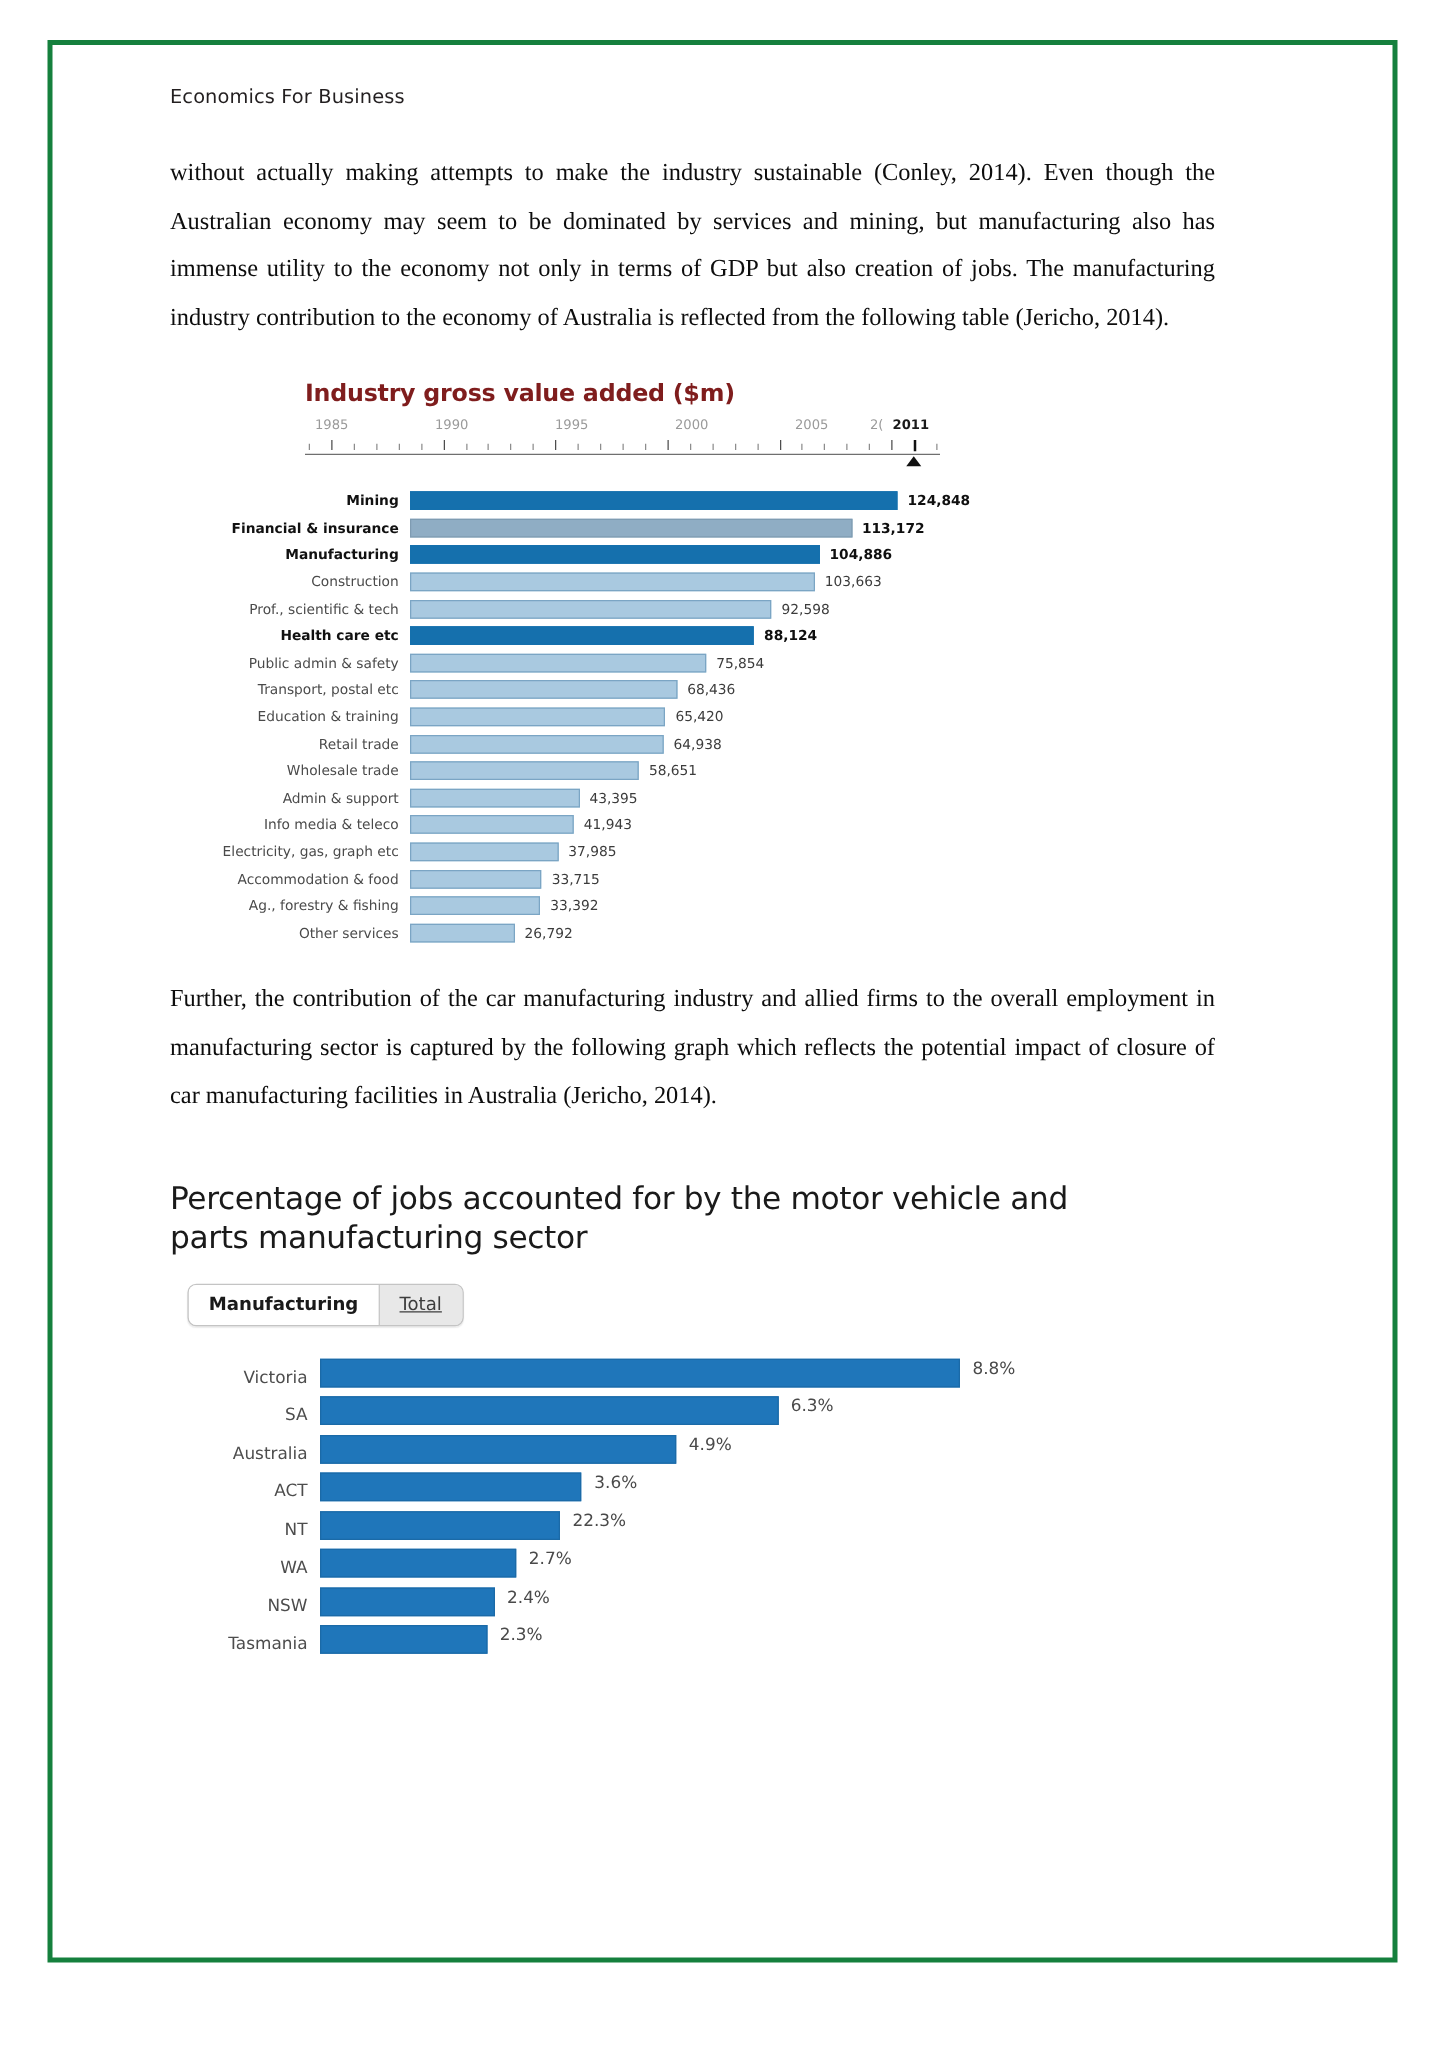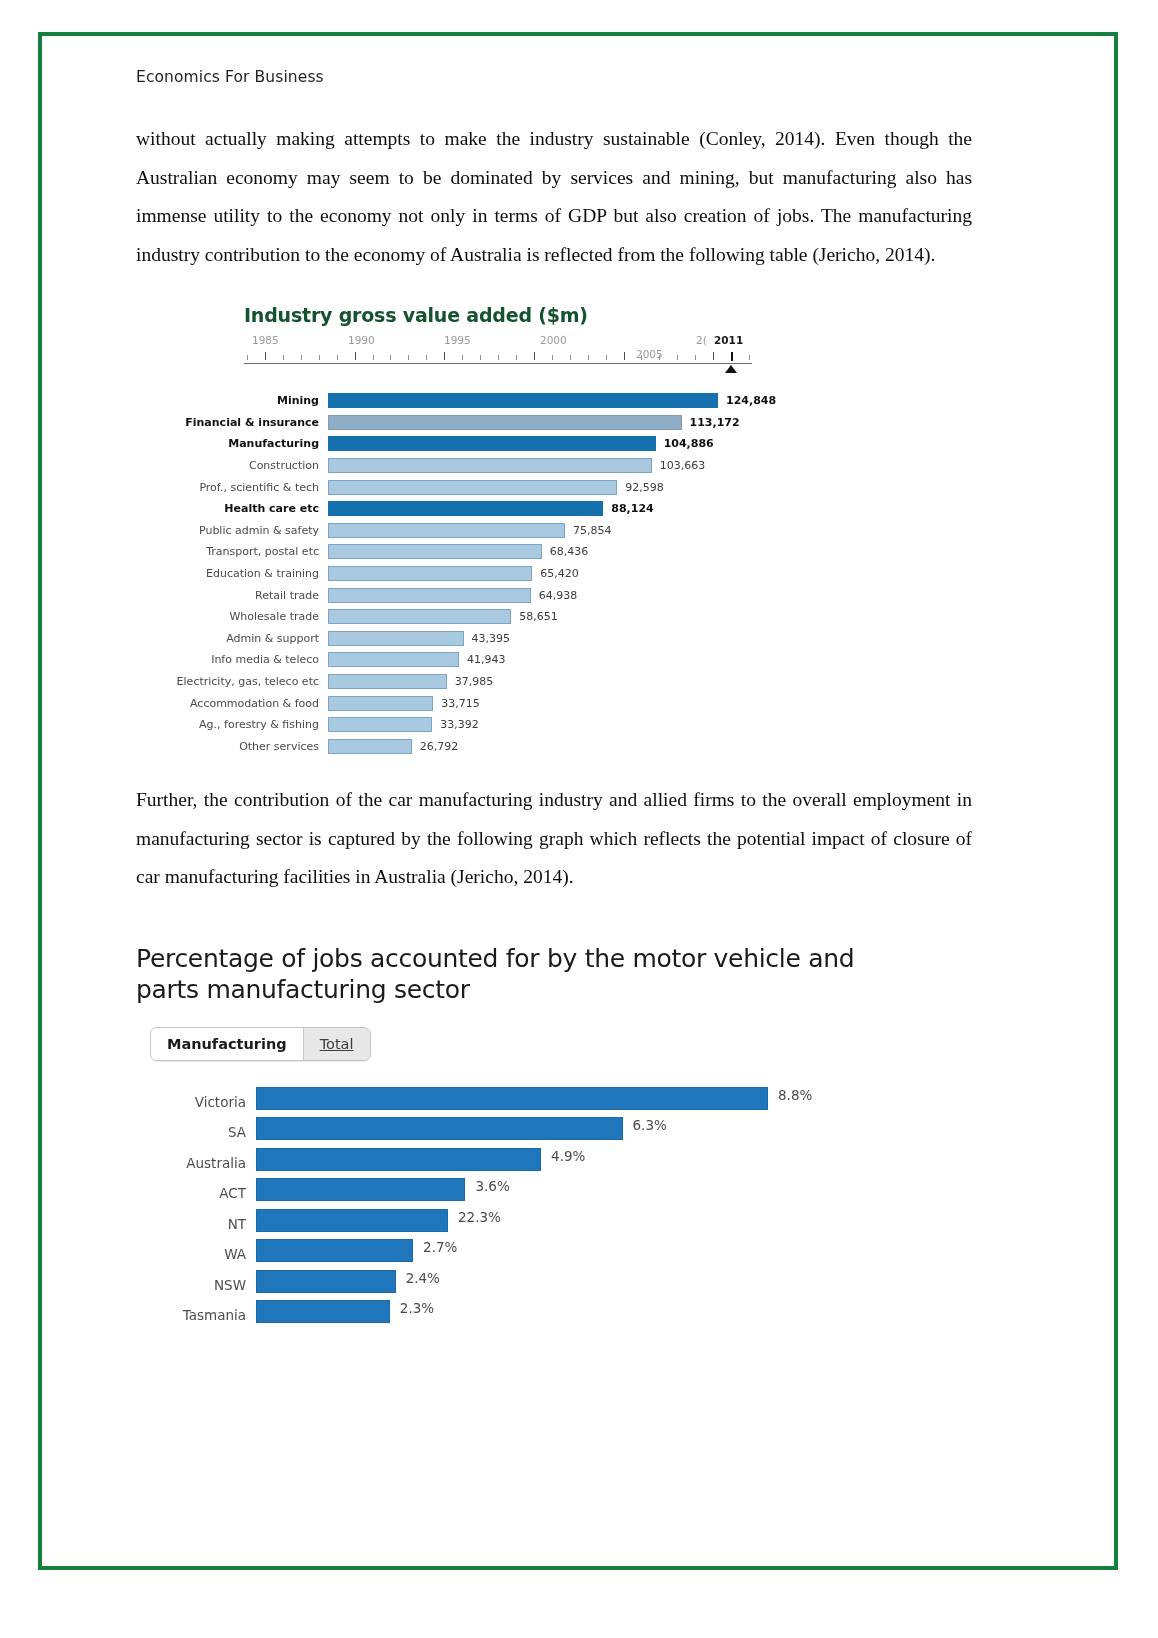--- a/index.html
+++ b/index.html
@@ -54,21 +54,21 @@
   
   .chart1 {
     margin: 30px 0 0 0;
     position: relative;
     width: 852px;
   }
   .c1-title {
     font-family: "DejaVu Sans", sans-serif;
     font-size: 19px;
     font-weight: 600;
-    color: #14532d;
+    color: #7f1d1d;
     letter-spacing: -0.2px;
     margin-left: 108px;
   }
   .c1-timeline {
     margin-left: 108px;
     margin-top: 8px;
     width: 508px;
     position: relative;
     height: 36px;
   }
@@ -237,21 +237,21 @@
 
     <div class="chart1">
       <div class="c1-title">Industry gross value added ($m)</div>
 
       <div class="c1-timeline">
         <div class="c1-years">
             <div class="c1-year" style="left: 8px;">1985</div>
             <div class="c1-year" style="left: 104px;">1990</div>
             <div class="c1-year" style="left: 200px;">1995</div>
             <div class="c1-year" style="left: 296px;">2000</div>
-            <div class="c1-year" style="left: 392px; margin-top: 14px;">2005</div>
+            <div class="c1-year" style="left: 392px;">2005</div>
             <div class="c1-year" style="left: 452px;">2(</div>
             <div class="c1-year cur" style="left: 470px; text-align: right;">2011</div>
           </div>
         <div class="c1-ticks">
             <div class="c1-tick" style="left: 3px;"></div>
             <div class="c1-tick major" style="left: 20.9286px;"></div>
             <div class="c1-tick" style="left: 38.8571px;"></div>
             <div class="c1-tick" style="left: 56.7857px;"></div>
             <div class="c1-tick" style="left: 74.7143px;"></div>
             <div class="c1-tick" style="left: 92.6429px;"></div>
@@ -369,21 +369,21 @@
             </div>
           </div>
           <div class="c1-row">
             <div class="c1-label">Info media &amp; teleco</div>
             <div class="c1-barwrap">
               <div class="c1-bar light" style="width: 131.021px;"></div>
               <div class="c1-val">41,943</div>
             </div>
           </div>
           <div class="c1-row">
-            <div class="c1-label">Electricity, gas, teleco etc</div>
+            <div class="c1-label">Electricity, gas, graph etc</div>
             <div class="c1-barwrap">
               <div class="c1-bar light" style="width: 118.657px;"></div>
               <div class="c1-val">37,985</div>
             </div>
           </div>
           <div class="c1-row">
             <div class="c1-label">Accommodation &amp; food</div>
             <div class="c1-barwrap">
               <div class="c1-bar light" style="width: 105.319px;"></div>
               <div class="c1-val">33,715</div>

